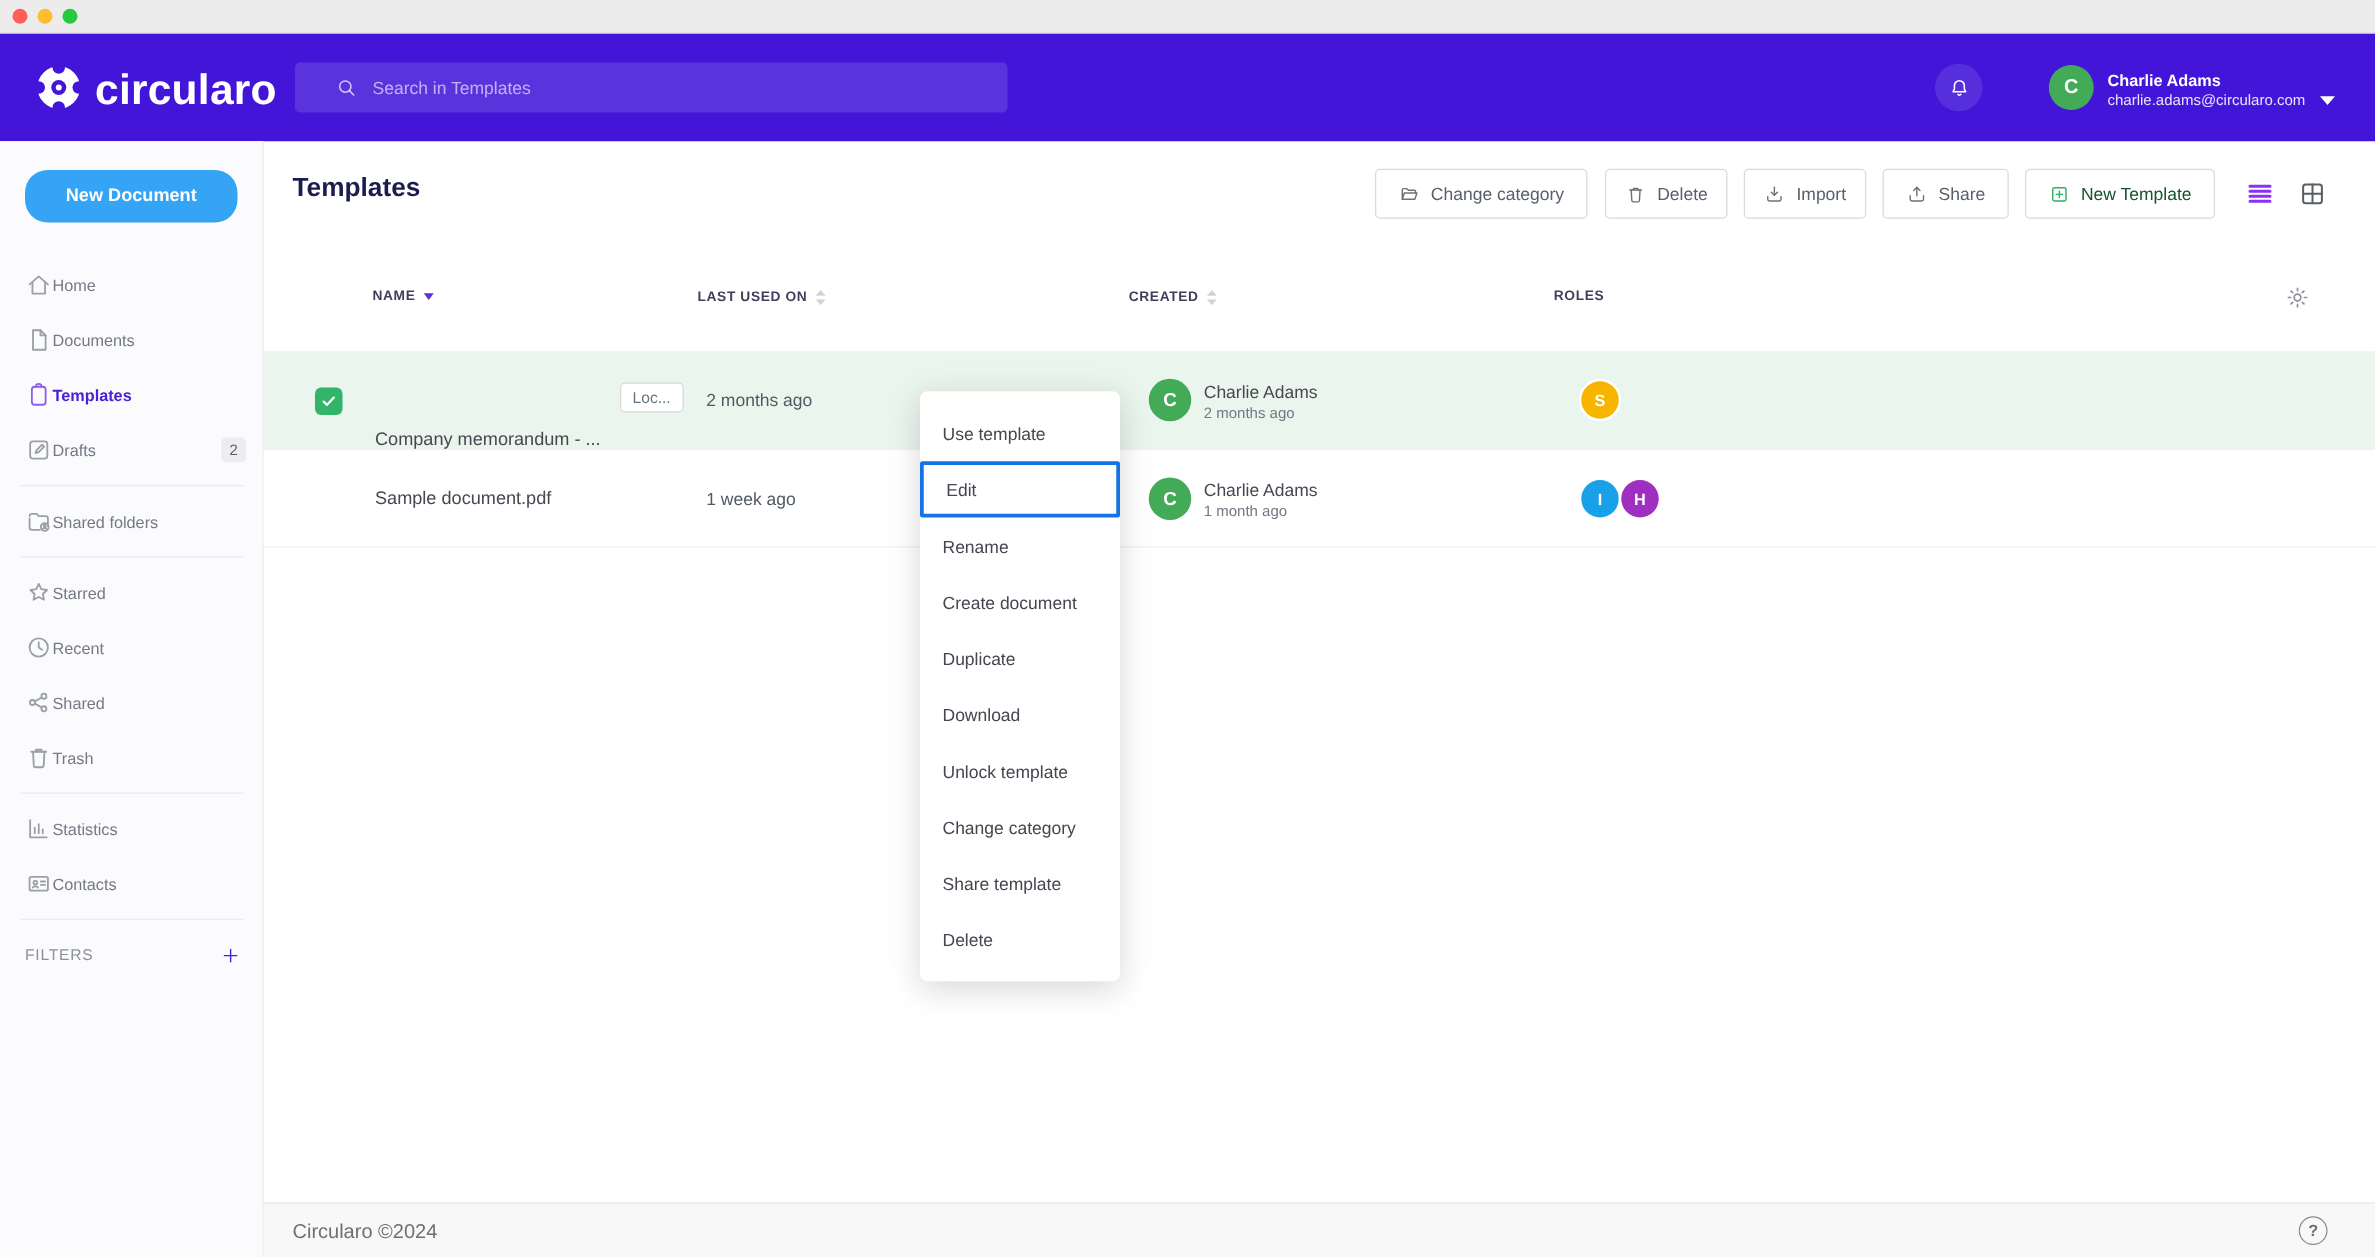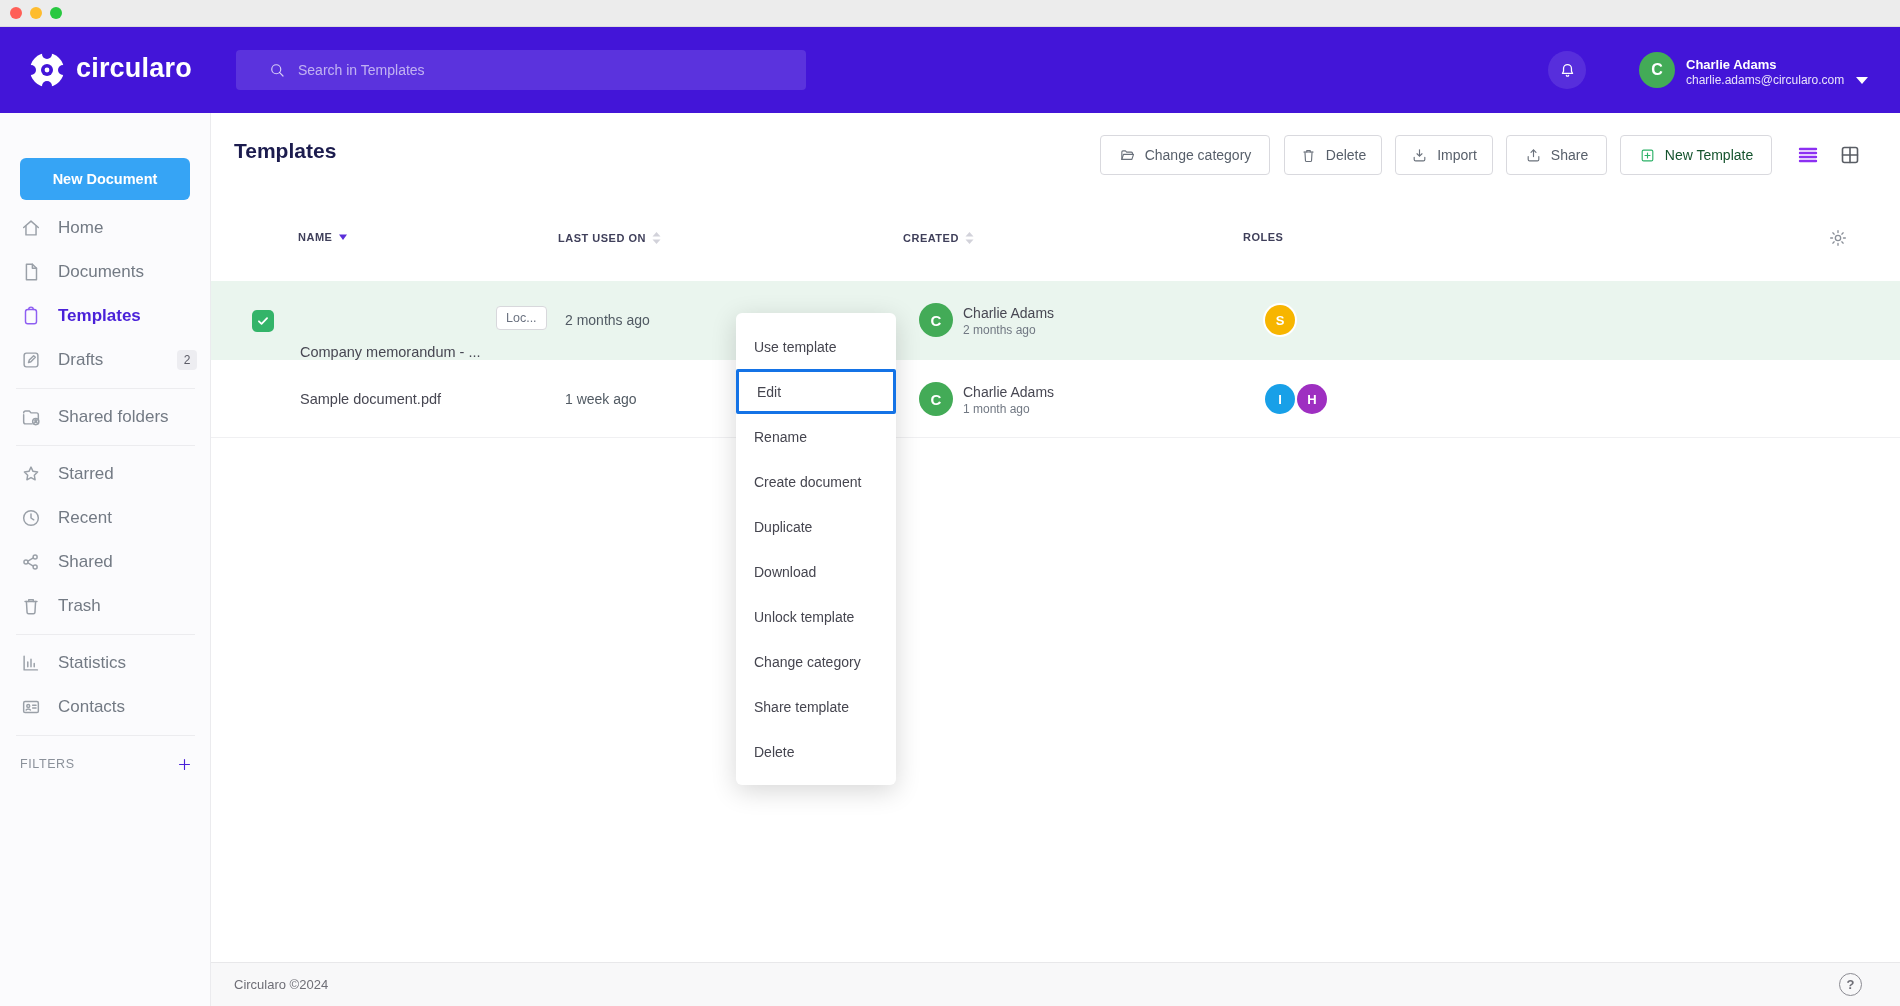--- a/index.html
+++ b/index.html
@@ -7,37 +7,37 @@
   body { font-family:"Liberation Sans", sans-serif; background:#fff; overflow:hidden; }
   .screen { position:relative; width:1900px; height:1006px; background:#fff; overflow:hidden; }
 
   
   .titlebar { position:absolute; left:0; top:0; width:1900px; height:27px; background:#ececec; border-bottom:1px solid #dcdcdc; display:flex; align-items:center; padding-left:10px; }
   .dot { width:12px; height:12px; border-radius:50%; margin-right:8px; }
 
   
   .appheader { position:absolute; left:0; top:27px; width:1900px; height:86px; background:#4315d8; }
   .logo { position:absolute; left:28px; top:24px; width:38px; height:38px; }
-  .brand { position:absolute; left:76px; top:26px; color:#fff; font-size:27px; font-weight:bold; letter-spacing:.2px; }
+  .brand { position:absolute; left:76px; top:26px; color:#fff; font-size:34px; font-weight:bold; letter-spacing:.2px; }
   .search { position:absolute; left:236px; top:23px; width:570px; height:40px; background:rgba(255,255,255,.13); border-radius:4px; display:flex; align-items:center; padding-left:32px; }
   .search svg { flex:0 0 auto; }
   .search input { background:transparent; border:none; outline:none; color:#fff; font-size:14px; margin-left:12px; width:480px; font-family:"Liberation Sans",sans-serif; }
   .search input::placeholder { color:rgba(255,255,255,.62); }
   .bellwrap { position:absolute; left:1548px; top:24px; width:38px; height:38px; border-radius:50%; background:rgba(255,255,255,.11); display:flex; align-items:center; justify-content:center; cursor:pointer; }
   .user-avatar { position:absolute; left:1639px; top:25px; width:36px; height:36px; border-radius:50%; color:#fff; font-weight:bold; font-size:16px; display:flex; align-items:center; justify-content:center; }
   .user-name  { position:absolute; left:1686px; top:30px; color:#fff; font-size:13px; font-weight:bold; }
   .user-email { position:absolute; left:1686px; top:46px; color:rgba(255,255,255,.88); font-size:12px; }
   .caret { position:absolute; left:1856px; top:50px; width:0; height:0; border-left:6px solid transparent; border-right:6px solid transparent; border-top:7px solid #fff; cursor:pointer; }
 
   
   .sidebar { position:absolute; left:0; top:113px; width:211px; height:893px; background:#fbfbfd; border-right:1px solid #ebebee; }
-  .newdoc { position:absolute; left:20px; top:23px; width:170px; height:42px; background:#36a4f5; border:none; border-radius:6px; color:#fff; font-size:14.5px; font-weight:bold; cursor:pointer; font-family:"Liberation Sans",sans-serif;margin-top:22px; }
+  .newdoc { position:absolute; left:20px; top:23px; width:170px; height:42px; background:#36a4f5; border:none; border-radius:18px; color:#fff; font-size:14.5px; font-weight:bold; cursor:pointer; font-family:"Liberation Sans",sans-serif; }
   .nav { position:absolute; left:0; top:93px; width:211px; }
   .nav-item { height:44px; display:flex; align-items:center; padding-left:20px; cursor:pointer; position:relative; }
-  .nav-item .lbl { margin-left:16px; font-size:17px; color:#737a84; }
+  .nav-item .lbl { font-size:13px; color:#737a84; }
   .nav-item.active .lbl { color:#4a21d9; font-weight:bold; }
   .nav-item svg { stroke:#9aa0a8; }
   .nav-item.active svg { stroke:#8e5ef2; }
   .nav-badge { position:absolute; right:14px; top:12px; min-width:20px; height:20px; background:#ededf1; border-radius:4px; color:#5b5b66; font-size:12px; display:flex; align-items:center; justify-content:center; padding:0 5px; }
   .nav-divider { height:1px; background:#ececef; margin:6px 16px; }
   .filters-row { height:44px; display:flex; align-items:center; justify-content:space-between; padding:0 18px 0 20px; }
   .filters-lbl { font-size:12.5px; color:#8b919a; letter-spacing:.6px; }
 
   
   .page-title { position:absolute; left:234px; top:139px; font-size:21px; font-weight:bold; color:#1c1c4e; }
@@ -62,21 +62,21 @@
   .creator-when { position:absolute; left:963px; font-size:12px; color:#717883; }
   .role-av { position:absolute; width:30px; height:30px; border-radius:50%; color:#fff; font-weight:bold; font-size:13px; display:flex; align-items:center; justify-content:center; box-shadow:0 0 0 2px #fff; }
 
   
   .ctxmenu { position:absolute; left:736px; top:313px; width:160px; background:#fff; border-radius:6px; box-shadow:0 6px 26px rgba(0,0,0,.16); padding:11px 0; z-index:5; }
   .ctx-item { height:45px; display:flex; align-items:center; padding-left:18px; font-size:14px; color:#45454f; cursor:pointer; }
   .ctx-item.hl { border:3px solid #1473e6; border-radius:2px; }
 
   
   .footer { position:absolute; left:211px; bottom:0; width:1689px; height:44px; background:#f8f8f9; border-top:1px solid #e8e8ea; }
-  .copyright { position:absolute; left:23px; top:14px; font-size:13px; color:#6e6e76; }
+  .copyright { position:absolute; left:23px; top:14px; font-size:16px; color:#6e6e76; }
   .helpcircle { position:absolute; right:38px; top:10px; width:23px; height:23px; border:1.5px solid #8b8b92; border-radius:50%; color:#6e6e76; font-size:13px; font-weight:bold; display:flex; align-items:center; justify-content:center; cursor:pointer; }
 
   svg.ic { fill:none; stroke-width:1.6; stroke-linecap:round; stroke-linejoin:round; }
 </style>
 </head>
 <body>
 
 <div class="screen">
 
   <div class="titlebar">

